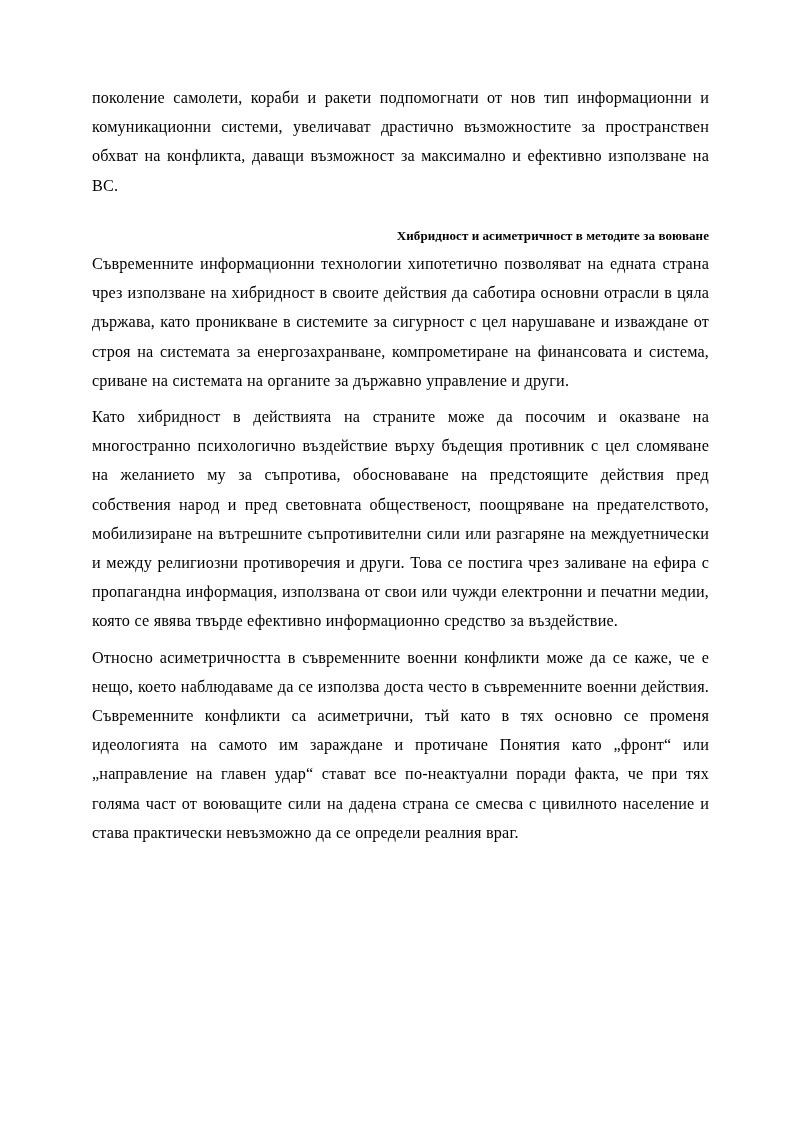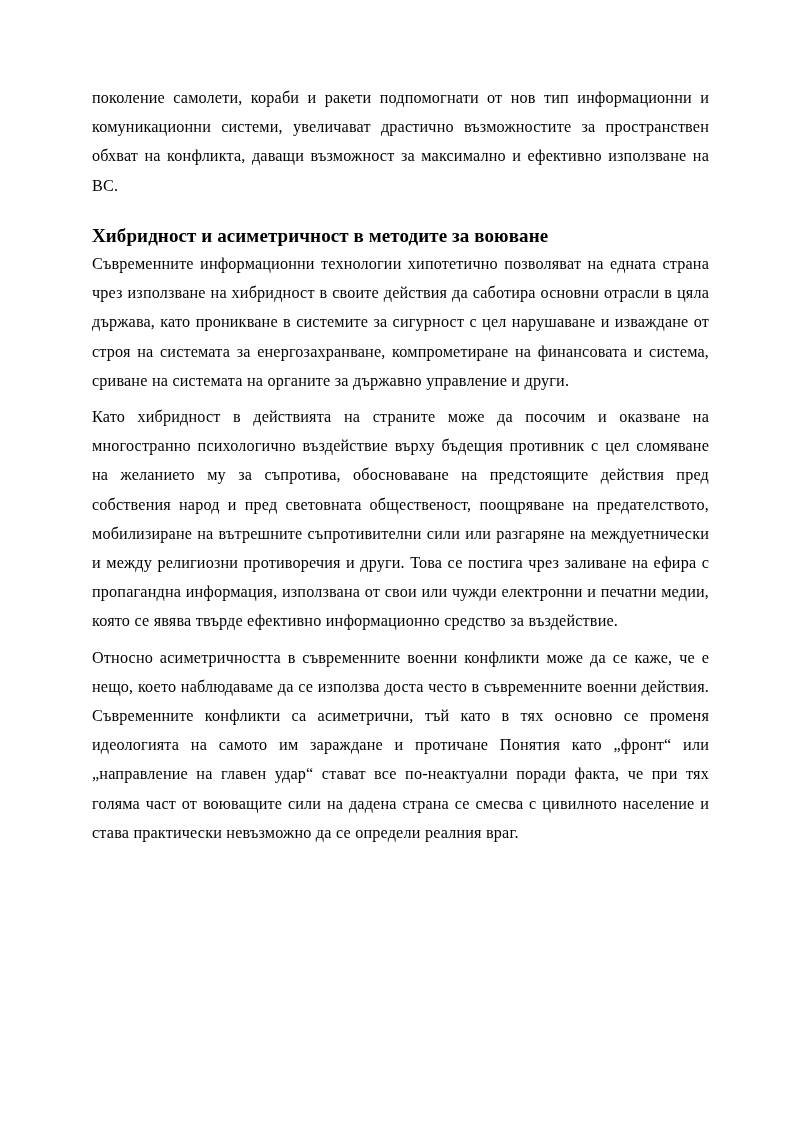--- a/index.html
+++ b/index.html
@@ -43,24 +43,24 @@
   }
   .para-gap-large {
     margin-top: 7px;
   }
   .para-tight {
     margin-top: 0px;
   }
   .heading {
     margin: 0;
     margin-top: 20px;
-    font-size: 19px;
+    font-size: 13px;
     line-height: 29.2px;
     font-weight: bold;
-    text-align: left;
+    text-align: right;
     letter-spacing: 0.005em;
   }
   .para:last-child {
     text-align: justify;
   }
   
 </style>
 </head>
 <body>
 

